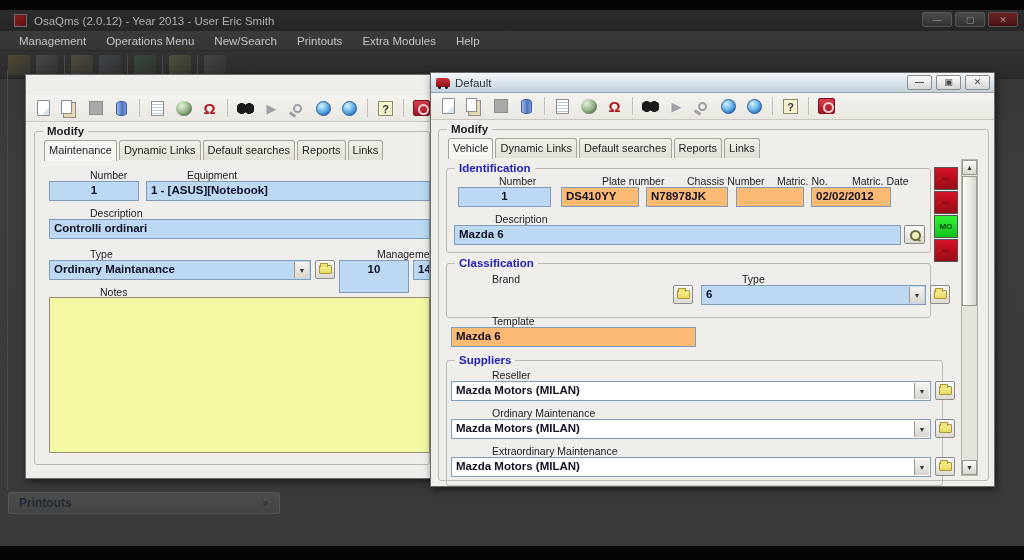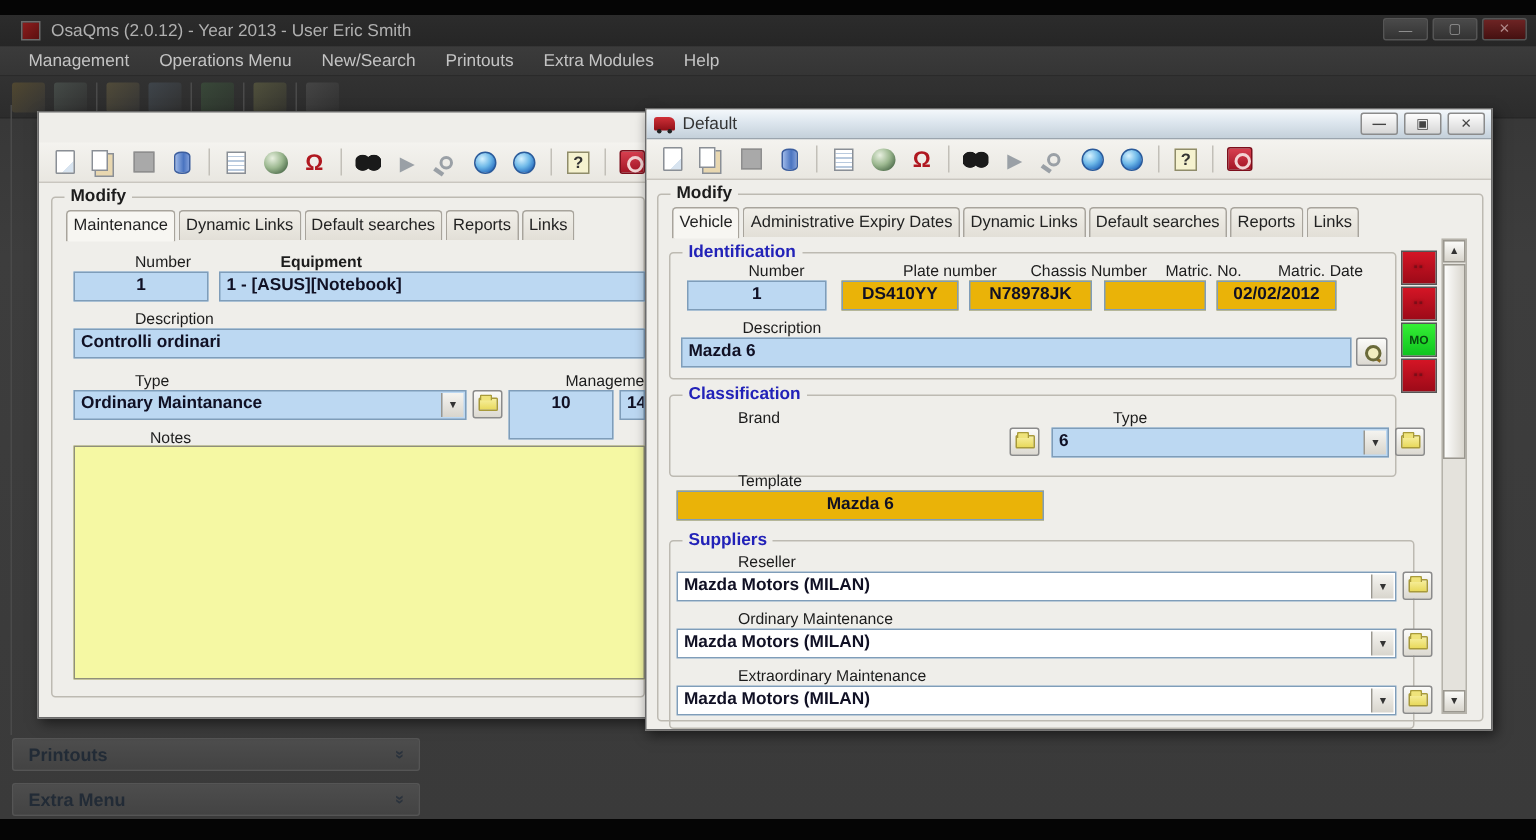--- a/index.html
+++ b/index.html
@@ -102,21 +102,21 @@
   .grp.blue > .grp-label { color:#2222b8; }
   .tabs { position:absolute; display:flex; align-items:flex-end; }
   .tab { font-size:11px; color:#222; padding:3px 4px 4px; border:1px solid #a8a49c;
          border-bottom:none; border-radius:3px 3px 0 0; background:linear-gradient(180deg,#f1efe9,#e2dfd7);
          margin-right:2px; white-space:nowrap; }
   .tab.active { background:#f7f6f2; position:relative; top:1px; padding-bottom:5px; font-weight:normal; }
   .lbl { position:absolute; font-size:10.5px; color:#1c1c1c; white-space:nowrap;padding-left:40px; }
   .fld { position:absolute; background:#bcd8f2; border:1px solid #7f9db9;
          font-size:11.5px; font-weight:bold; color:#101024; padding:2px 4px; overflow:hidden;
          white-space:nowrap; }
-  .fld.white { background:#eab308;text-align:center; }
+  .fld.white { background:#fdba74; }
   .fld.center { text-align:center; }
   .dd { position:absolute; background:#bcd8f2; border:1px solid #7f9db9; font-size:11.5px;
         font-weight:bold; color:#101024; padding:2px 18px 2px 4px; overflow:hidden; white-space:nowrap; }
   .dd.white { background:#fff; }
   .dd .arrow { position:absolute; right:1px; top:1px; bottom:1px; width:15px;
                background:linear-gradient(180deg,#f5f4f0,#d8d5cd); border-left:1px solid #9a978f;
                font-size:7px; color:#333; display:flex; align-items:center; justify-content:center; }
   .folderbtn { position:absolute; width:20px; height:19px; border:1px solid #8b8b8b; border-radius:2px;
                background:linear-gradient(180deg,#fbfbf9,#dcd9d1); display:flex; align-items:center;
                justify-content:center; }
@@ -192,24 +192,20 @@
         <span class="dimsep"></span>
         <span class="dimicon" style="background: linear-gradient(135deg, rgb(106, 106, 69), rgb(58, 58, 48));"></span>
         <span class="dimsep"></span>
         <span class="dimicon" style="background: linear-gradient(135deg, rgb(85, 85, 85), rgb(51, 51, 51));"></span>
       </div>
     <div id="side-edge"></div>
     <div class="sidepanel" id="panel-printouts">
       <span class="sp-label">Printouts</span>
       <span class="sp-chev">»</span>
     </div>
-    <div class="sidepanel" id="panel-extramenu">
-      <span class="sp-label">Extra Menu</span>
-      <span class="sp-chev">»</span>
-    </div>
   </div>
 
   <div class="win" id="eqwin" style="left:25px;top:74px;width:412px;height:405px;">
     <div class="toolbar" id="eq-toolbar">
         <span class="tbi">
           <span class="ic-page"></span>
         </span>
         <span class="tbi">
           <span class="ic-copy"></span>
         </span>
@@ -262,21 +258,21 @@
         <span class="tab active">Maintenance</span>
         <span class="tab">Dynamic Links</span>
         <span class="tab">Default searches</span>
         <span class="tab">Reports</span>
         <span class="tab">Links</span>
       </div>
 
     <span class="lbl" style="left:24px;top:94px;">Number</span>
     <div class="fld center" style="left:23px;top:106px;width:90px;height:20px;">1</div>
 
-    <span class="lbl" style="left:121px;top:94px;font-weight:bold;">Equipment</span>
+    <span class="lbl" style="left:121px;top:94px;">Equipment</span>
     <div class="fld" style="left:120px;top:106px;width:284px;height:20px;">1 - [ASUS][Notebook]</div>
 
     <span class="lbl" style="left:24px;top:132px;">Description</span>
     <div class="fld" style="left:23px;top:144px;width:381px;height:20px;">Controlli ordinari</div>
 
     <span class="lbl" style="left:24px;top:173px;">Type</span>
     <div class="dd" style="left:23px;top:185px;width:262px;height:20px;">
       <span>Ordinary Maintanance</span>
       <span class="arrow">▼</span>
     </div>
@@ -350,21 +346,20 @@
         <span class="tbi">
           <span class="ic-exit"></span>
         </span>
       </div>
 
     <div class="grp" style="left:7px;top:56px;width:551px;height:352px;">
       <span class="grp-label">Modify</span>
     </div>
     <div class="tabs" id="v-tabs" style="left:17px;top:64px;">
         <span class="tab active">Vehicle</span>
-        <span class="tab">Administrative Expiry Dates</span>
         <span class="tab">Dynamic Links</span>
         <span class="tab">Default searches</span>
         <span class="tab">Reports</span>
         <span class="tab">Links</span>
       </div>
 
     <div class="grp blue" style="left:15px;top:95px;width:485px;height:85px;">
       <span class="grp-label">Identification</span>
     </div>
     <span class="lbl" style="left:28px;top:102px;">Number</span>

